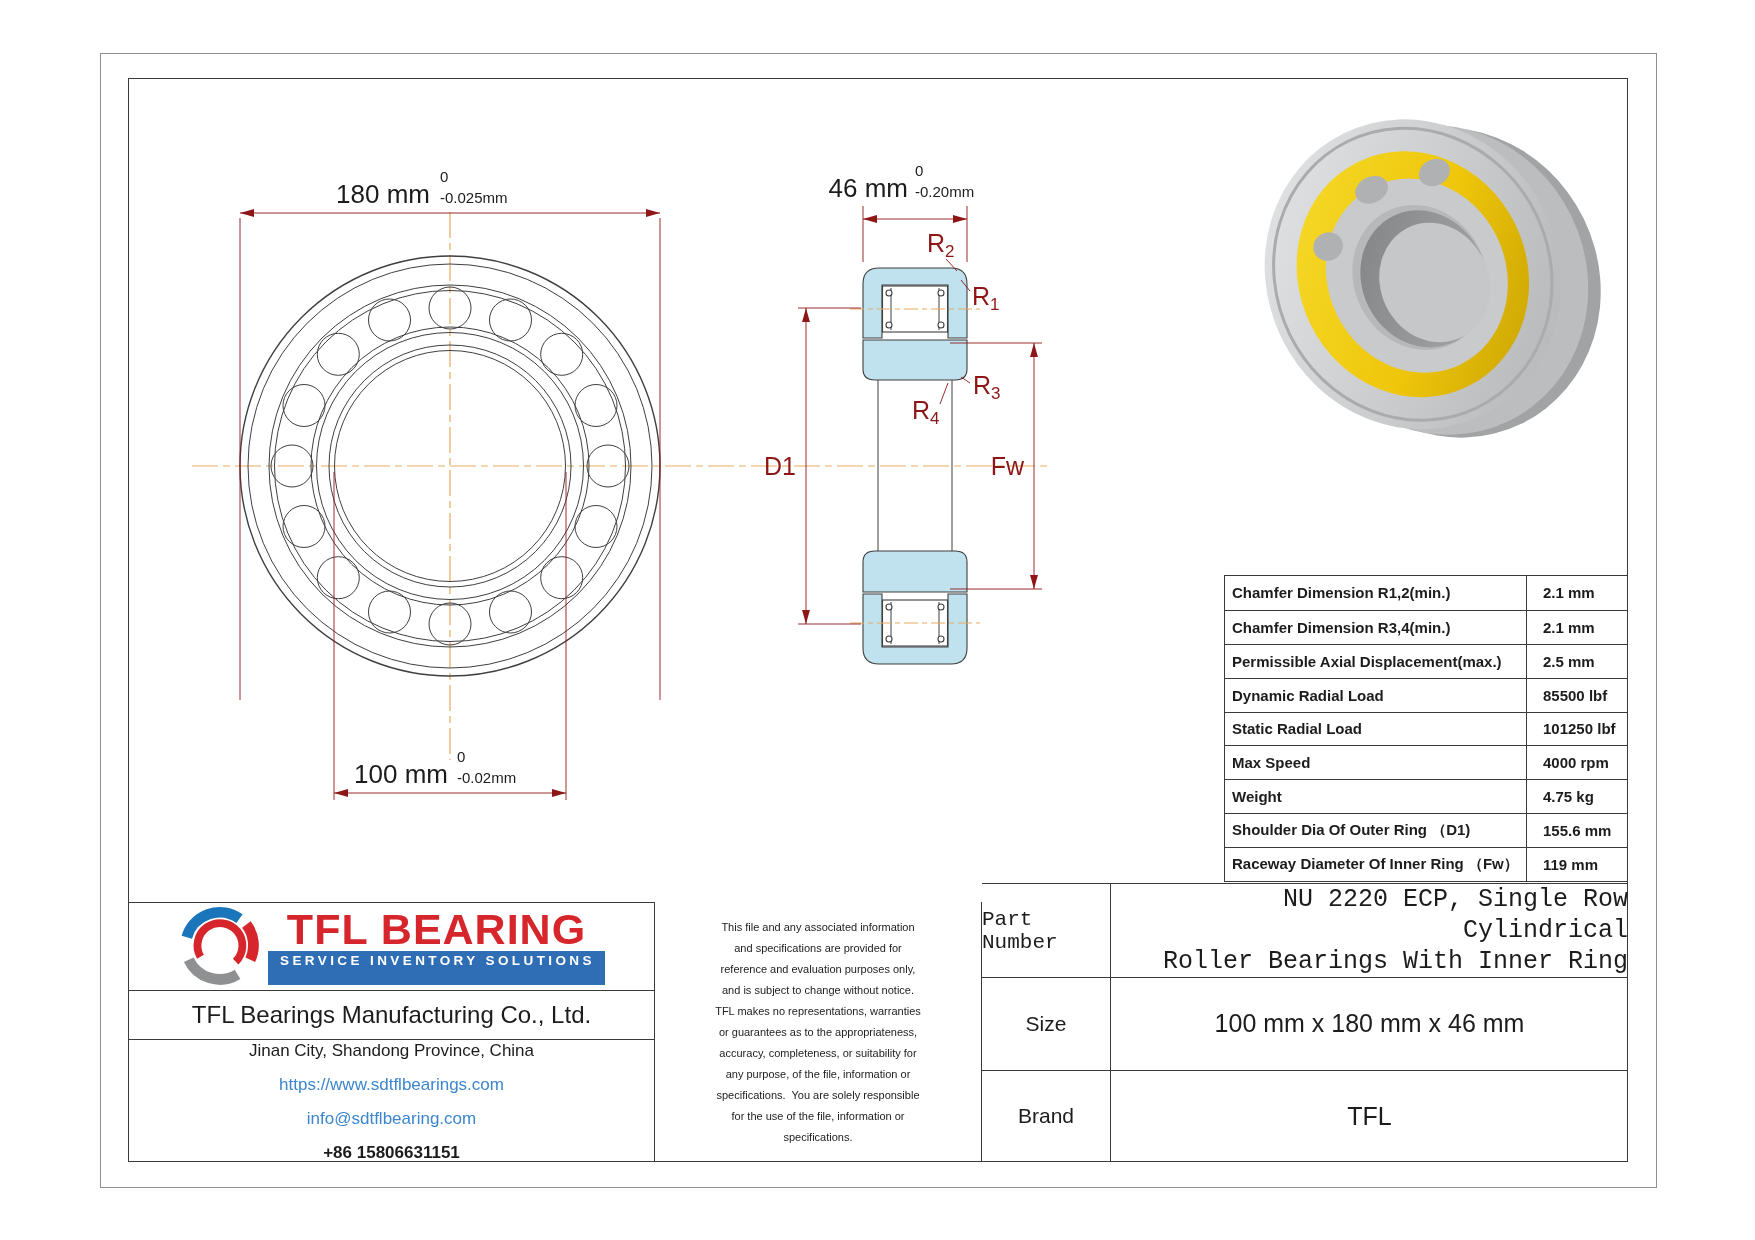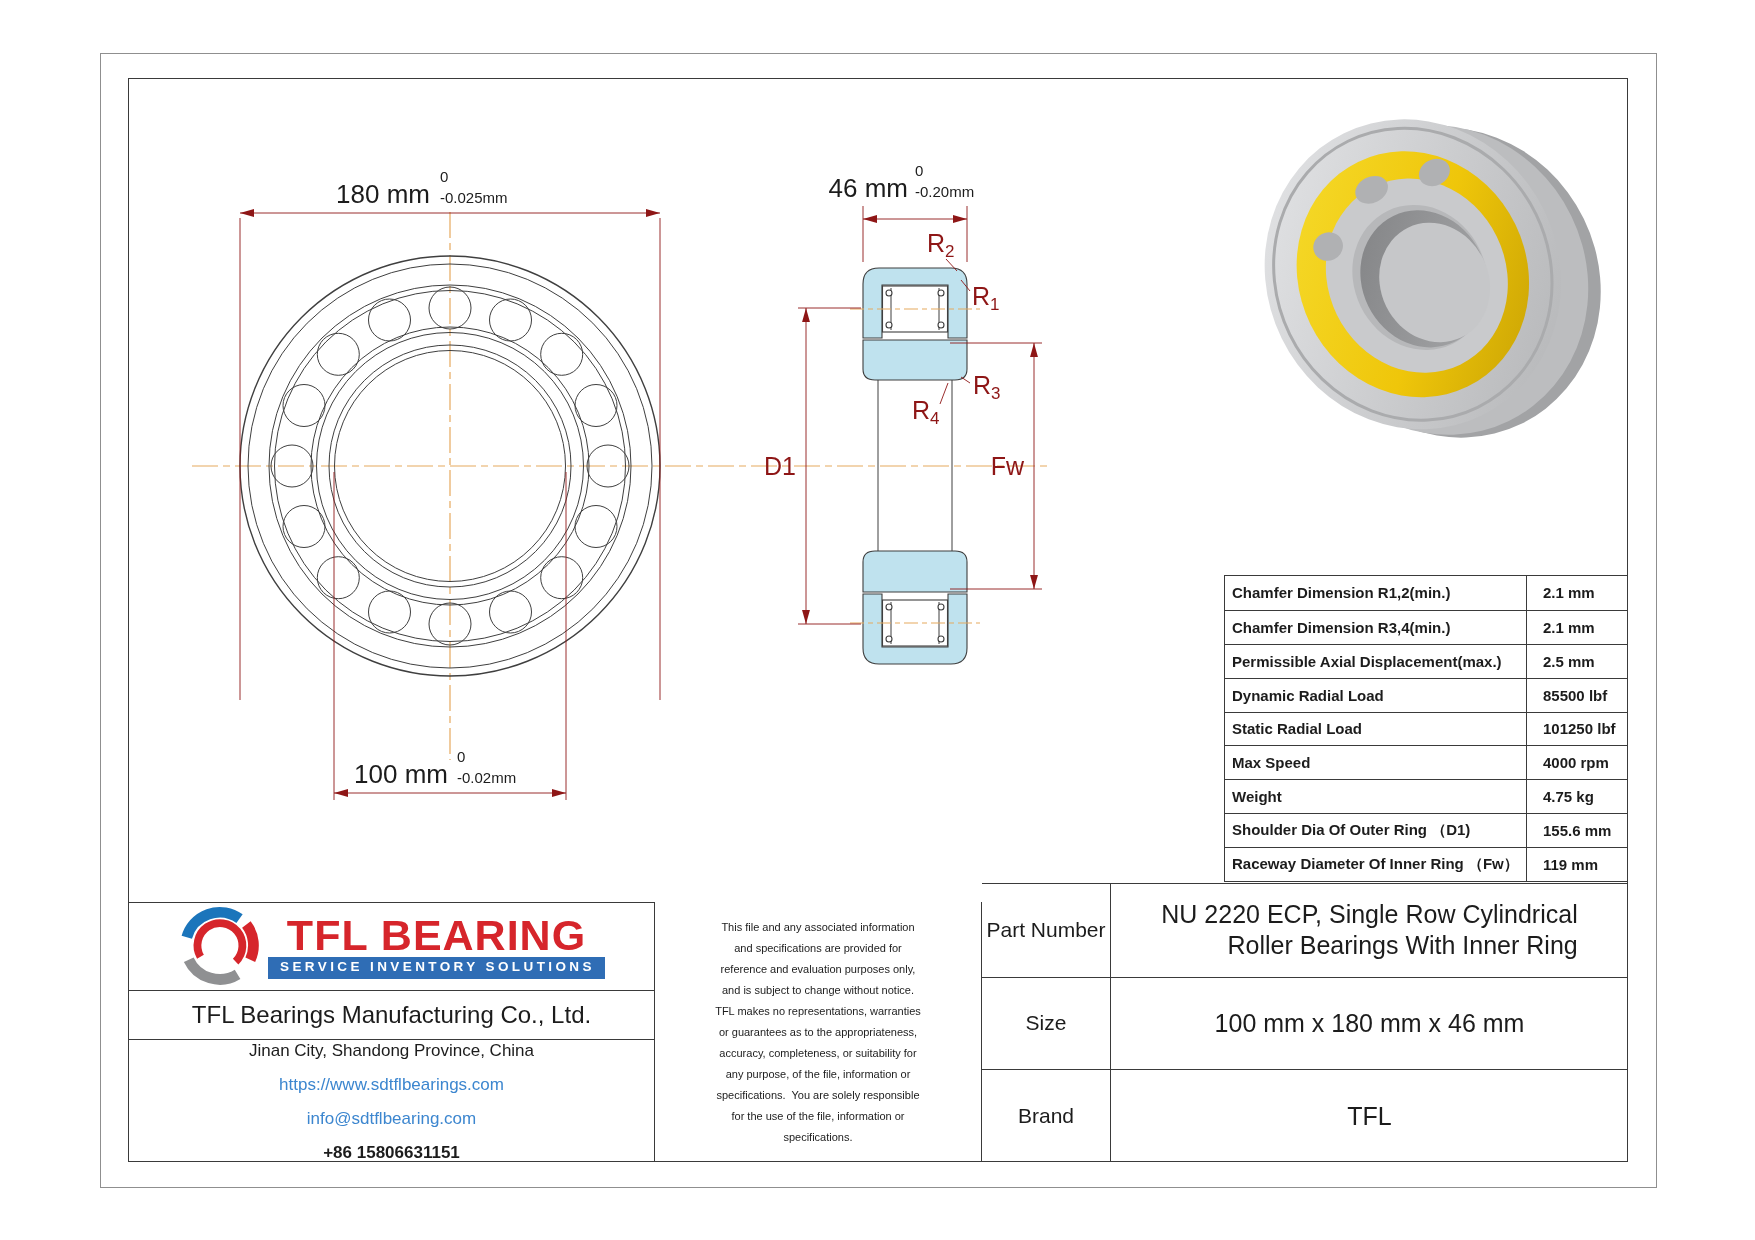--- a/index.html
+++ b/index.html
@@ -25,36 +25,36 @@
   .spec-row:first-child{border-top:none;}
   .spec-label{display:flex;align-items:center;padding-left:7px;}
   .spec-value{display:flex;align-items:center;padding-left:16px;border-left:1.2px solid #3a3a3a;}
 
   
   #left-block{left:128px;top:902px;width:527px;height:260px;border-top:1.6px solid #3a3a3a;border-right:1.6px solid #3a3a3a;}
   #logo-row{left:128px;top:902px;width:527px;height:88px;display:flex;align-items:center;justify-content:center;gap:6px;}
   #logo-text-wrap{display:flex;flex-direction:column;align-items:center;}
   #logo-title{color:var(--logo-red);font-weight:800;font-size:43px;letter-spacing:1px;line-height:42px;white-space:nowrap;}
   #logo-band{margin-top:1px;background:var(--logo-band-blue);color:#fff;font-weight:700;font-size:13.5px;
-             letter-spacing:3.4px;padding:2px 10px 5px 12px;white-space:nowrap;}
+             letter-spacing:3.4px;padding:2px 10px 17px 12px;white-space:nowrap;}
   #company-row{left:128px;top:990px;width:527px;height:50px;border-top:1.6px solid #3a3a3a;border-bottom:1.6px solid #3a3a3a;
                display:flex;align-items:center;justify-content:center;font-size:24px;font-weight:500;}
   #address-row{left:128px;top:1041px;width:527px;height:121px;display:flex;flex-direction:column;
                align-items:center;justify-content:center;gap:14px;font-size:17px;}
   .addr-link{color:var(--link-blue);font-weight:500;}
   #address-phone{font-weight:700;}
 
   #mid-block{left:655px;top:902px;width:327px;height:260px;border-right:1.6px solid #3a3a3a;
              display:flex;align-items:center;justify-content:center;text-align:center;}
   #disclaimer{font-size:11px;line-height:21px;white-space:pre-wrap;}
 
   #right-table{left:982px;top:883px;width:646px;height:279px;border-top:1.6px solid #3a3a3a;
                display:grid;grid-template-rows:repeat(3,1fr);}
   .pt-row{display:grid;grid-template-columns:128px 1fr;border-top:1.4px solid #3a3a3a;}
-  .pt-row:first-child{border-top:none;}
+  .pt-row:first-child{border-top:none;font-family:Liberation Mono, monospace;}
   .pt-label{display:flex;align-items:center;justify-content:center;font-size:21px;}
   .pt-value{display:flex;align-items:center;justify-content:center;border-left:1.4px solid #3a3a3a;
             font-size:25px;text-align:right;line-height:31px;white-space:pre-line;}
 
   
   #drawing{left:128px;top:78px;width:1500px;height:824px;}
   .dl{stroke:var(--line-dark);fill:none;stroke-width:1;}
   .dl-thick{stroke:var(--line-dark);fill:none;stroke-width:1.4;}
   .blue{fill:var(--section-fill);stroke:var(--line-dark);stroke-width:1.1;}
   .white-part{fill:#fff;stroke:var(--line-dark);stroke-width:1.1;}

